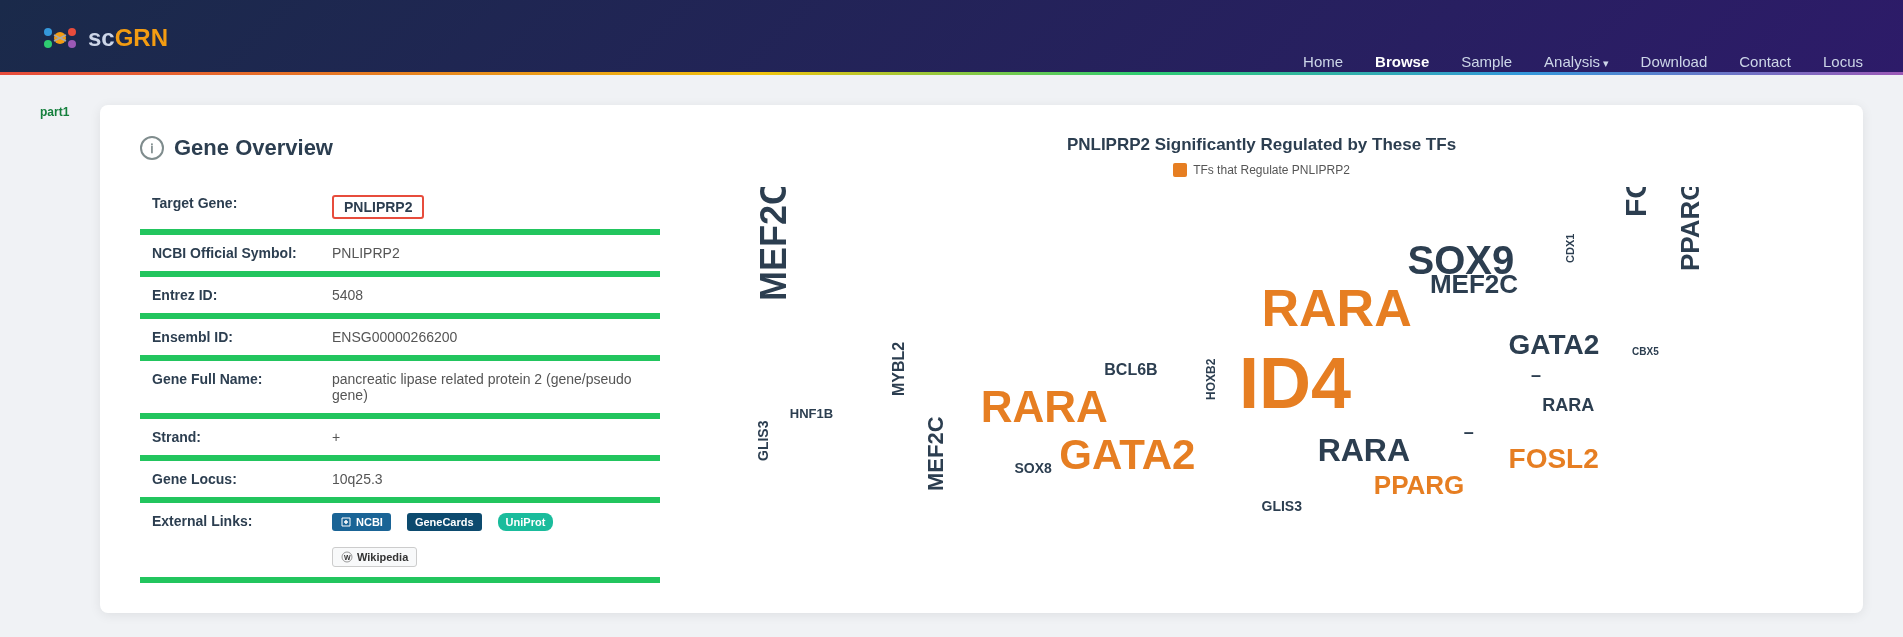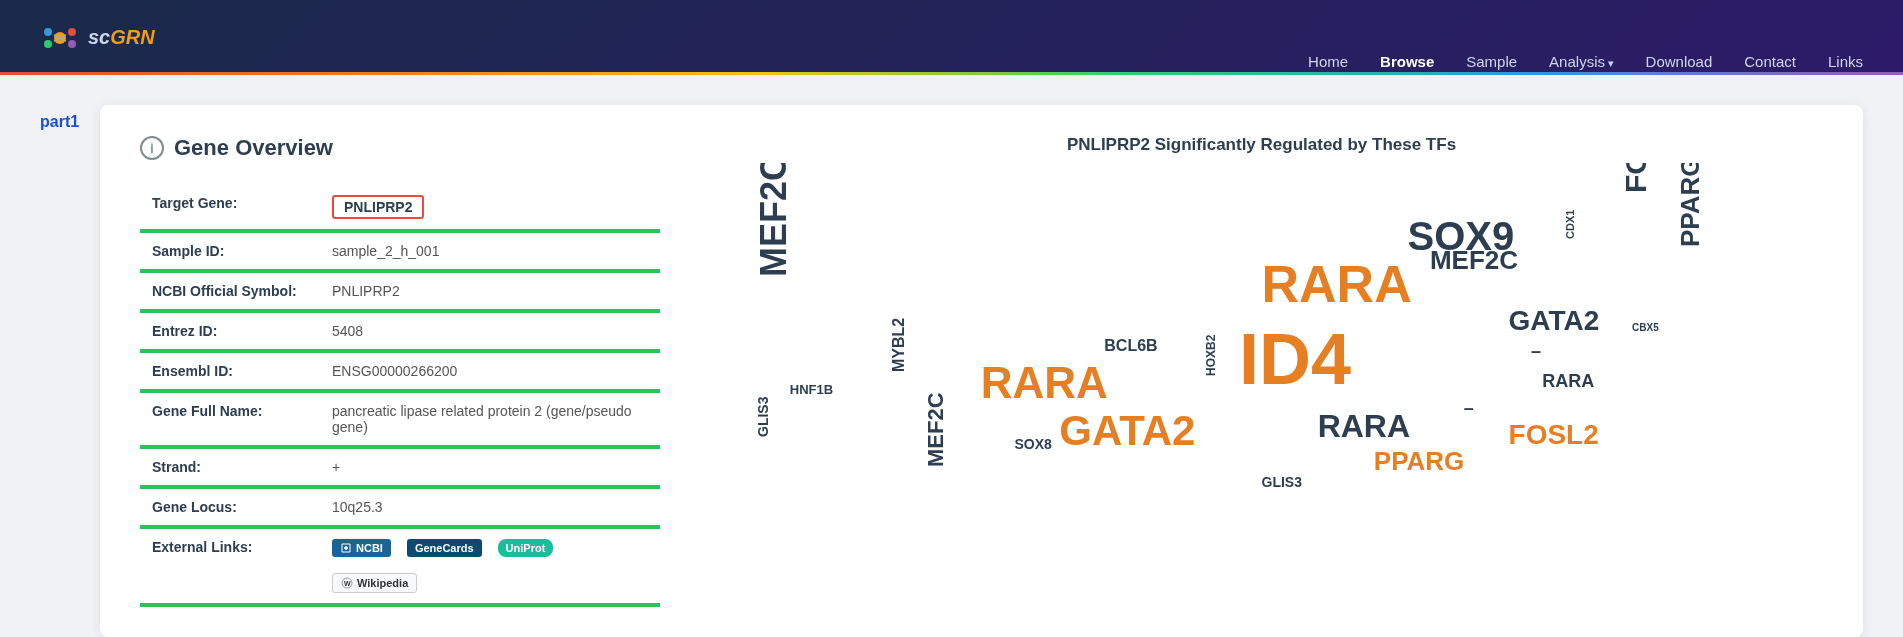--- a/index.html
+++ b/index.html
@@ -26,24 +26,23 @@
     .logo-area {
       display: flex;
       align-items: center;
       gap: 8px;
     }
     .logo-icon {
       width: 40px;
       height: 40px;
     }
     .logo-text {
-      font-size: 20px;
-      font-weight: 700;
-      color: white;
-      font-style: italic;
+      font-size: 24px;
+      font-weight: 700;
+      color: white;
     }
     .logo-text span {
       color: #f39c12;
     }
     .nav-links {
       margin-left: auto;
       display: flex;
       align-items: center;
       gap: 32px;
       margin-top: 48px;
@@ -65,24 +64,23 @@
     }
 
     
     .page-content {
       padding: 30px 40px;
       display: flex;
       gap: 20px;
       align-items: flex-start;
     }
     .part-label {
-      color: #1d4ed8;
-      font-size: 16px;
+      color: #15803d;
+      font-size: 12px;
       font-weight: 600;
-      margin-top: 8px;
       min-width: 40px;
     }
 
     
     .card {
       background: white;
       border-radius: 8px;
       box-shadow: 0 2px 12px rgba(0,0,0,0.08);
       flex: 1;
       padding: 30px 40px;
@@ -119,21 +117,21 @@
       font-weight: 700;
       flex-shrink: 0;
     }
 
     
     .info-table {
       width: 100%;
       border-collapse: collapse;
     }
     .info-table tr {
-      border-bottom: 4px solid #22c55e;
+      border-bottom: 6px solid #22c55e;
     }
     .info-table td {
       padding: 10px 12px;
       vertical-align: top;
       font-size: 14px;
     }
     .info-table td:first-child {
       font-weight: 700;
       color: #2c3e50;
       white-space: nowrap;
@@ -243,21 +241,21 @@
       <span style="color:#cdd6e8">sc</span><span>GRN</span>
     </span>
   </div>
   <div class="nav-links">
     <a class="nav-link">Home</a>
     <a class="nav-link active">Browse</a>
     <a class="nav-link">Sample</a>
     <a class="nav-link has-arrow">Analysis</a>
     <a class="nav-link">Download</a>
     <a class="nav-link">Contact</a>
-    <a class="nav-link">Links</a>
+    <a class="nav-link">Locus</a>
   </div>
 </nav>
 
 <div class="page-content">
   <div class="part-label">part1</div>
 
   <div class="card">
 
     <div class="card-left">
       <div class="section-title">
@@ -265,24 +263,20 @@
         <span>Gene Overview</span>
       </div>
 
       <table class="info-table">
         <tbody>
             <tr>
           <td>Target Gene:</td>
           <td>
             <span class="gene-badge">PNLIPRP2</span>
           </td>
-        </tr>
-        <tr>
-          <td>Sample ID:</td>
-          <td>sample_2_h_001</td>
         </tr>
         <tr>
           <td>NCBI Official Symbol:</td>
           <td>PNLIPRP2</td>
         </tr>
         <tr>
           <td>Entrez ID:</td>
           <td>5408</td>
         </tr>
         <tr>
@@ -323,20 +317,24 @@
               </a>
             </div>
           </td>
         </tr>
       </tbody>
         </table>
     </div>
 
     <div class="card-right">
       <div class="cloud-title">PNLIPRP2 Significantly Regulated by These TFs</div>
+      <div class="cloud-legend">
+        <div class="legend-dot"></div>
+        <span>TFs that Regulate PNLIPRP2</span>
+      </div>
       <div class="word-cloud" id="wordCloud">
       <span class="wc-word" style="font-size: 72px; color: rgb(230, 126, 34); left: 48%; top: 42%;">ID4</span>
           <span class="wc-word" style="font-size: 52px; color: rgb(230, 126, 34); left: 50%; top: 25%;">RARA</span>
           <span class="wc-word" style="font-size: 44px; color: rgb(230, 126, 34); left: 25%; top: 52%;">RARA</span>
           <span class="wc-word" style="font-size: 32px; color: rgb(44, 62, 80); left: 55%; top: 65%;">RARA</span>
           <span class="wc-word" style="font-size: 42px; color: rgb(230, 126, 34); left: 32%; top: 65%;">GATA2</span>
           <span class="wc-word" style="font-size: 28px; color: rgb(44, 62, 80); left: 72%; top: 38%;">GATA2</span>
           <span class="wc-word" style="font-size: 36px; color: rgb(44, 62, 80); left: 5%; top: 30%; transform: rotate(-90deg); transform-origin: left top;">MEF2C</span>
           <span class="wc-word" style="font-size: 26px; color: rgb(44, 62, 80); left: 65%; top: 22%;">MEF2C</span>
           <span class="wc-word" style="font-size: 22px; color: rgb(44, 62, 80); left: 20%; top: 80%; transform: rotate(-90deg); transform-origin: left top;">MEF2C</span>

